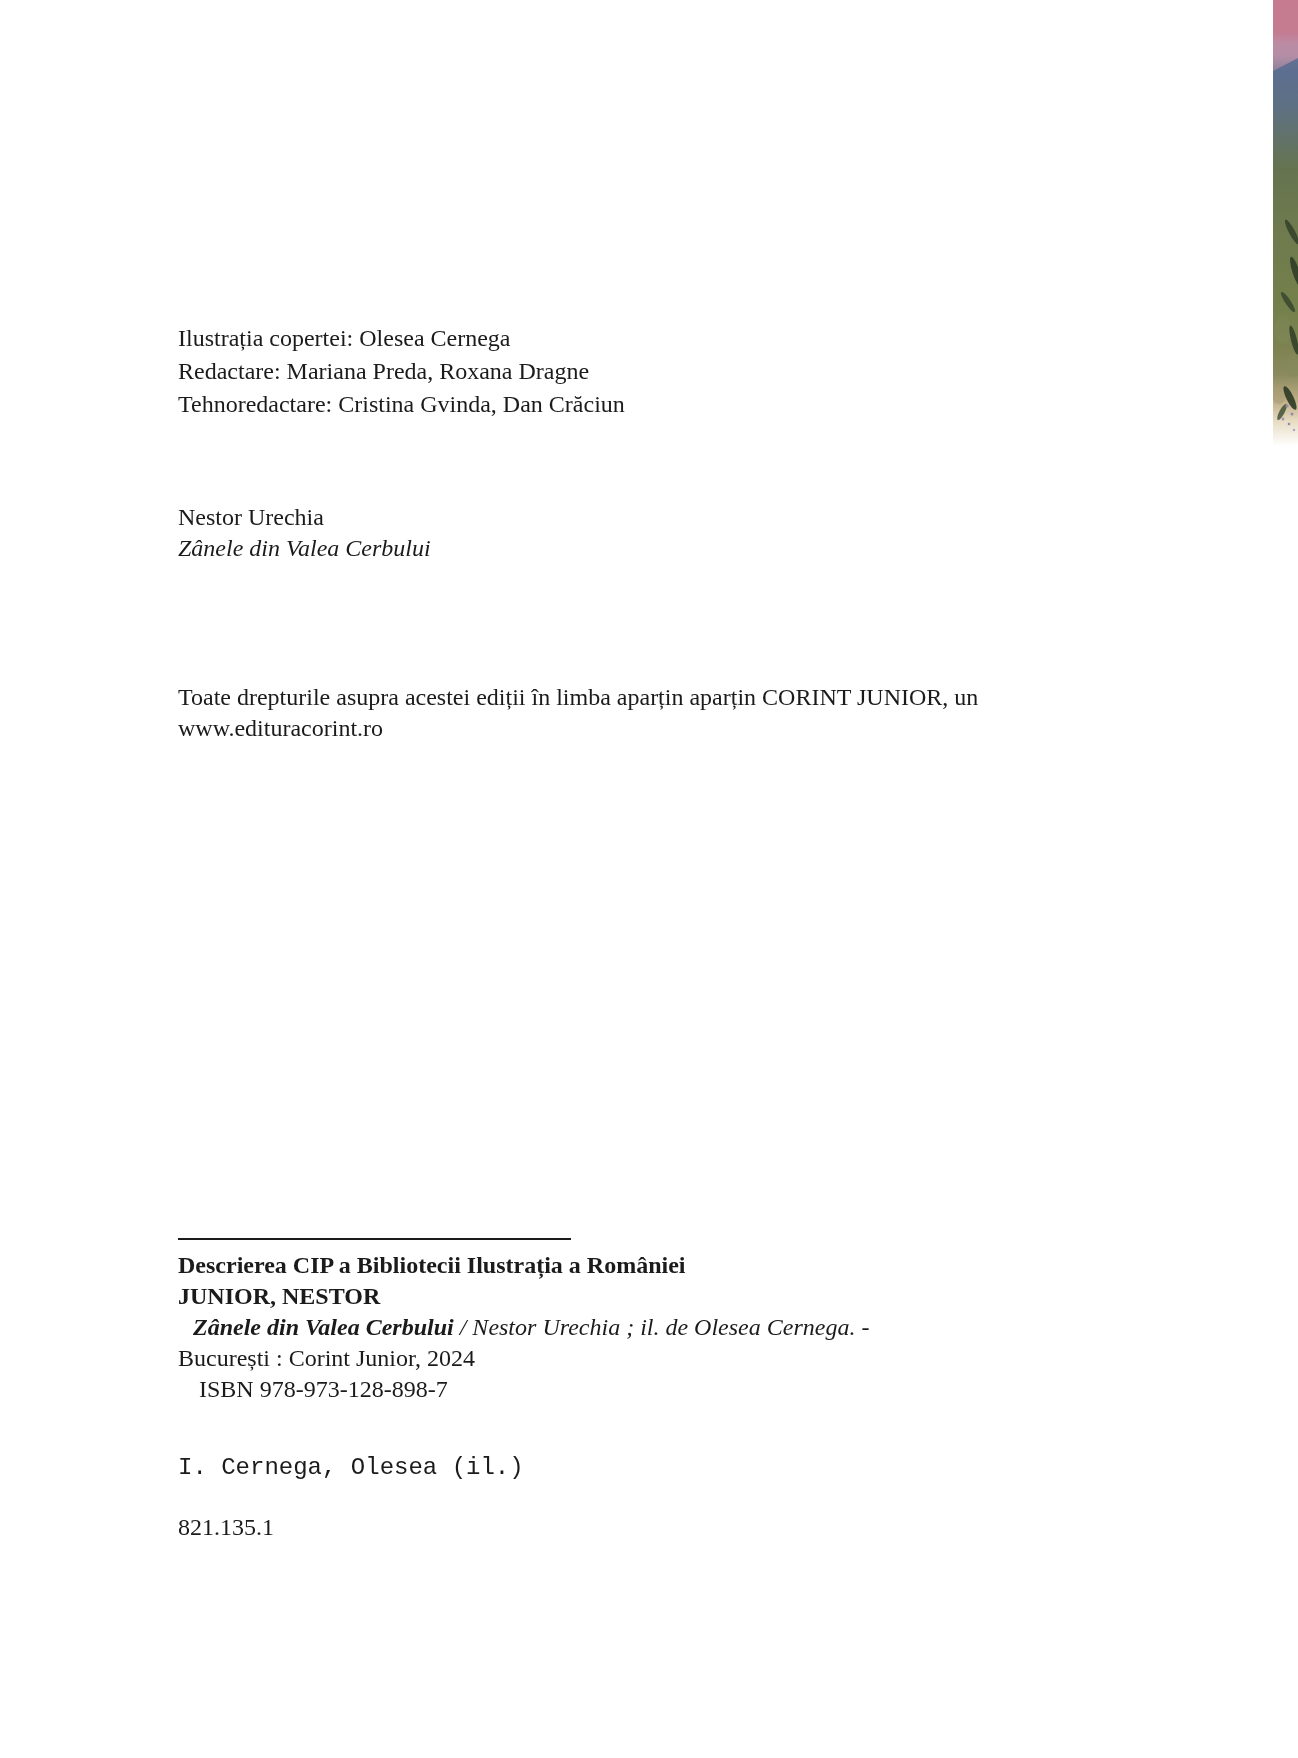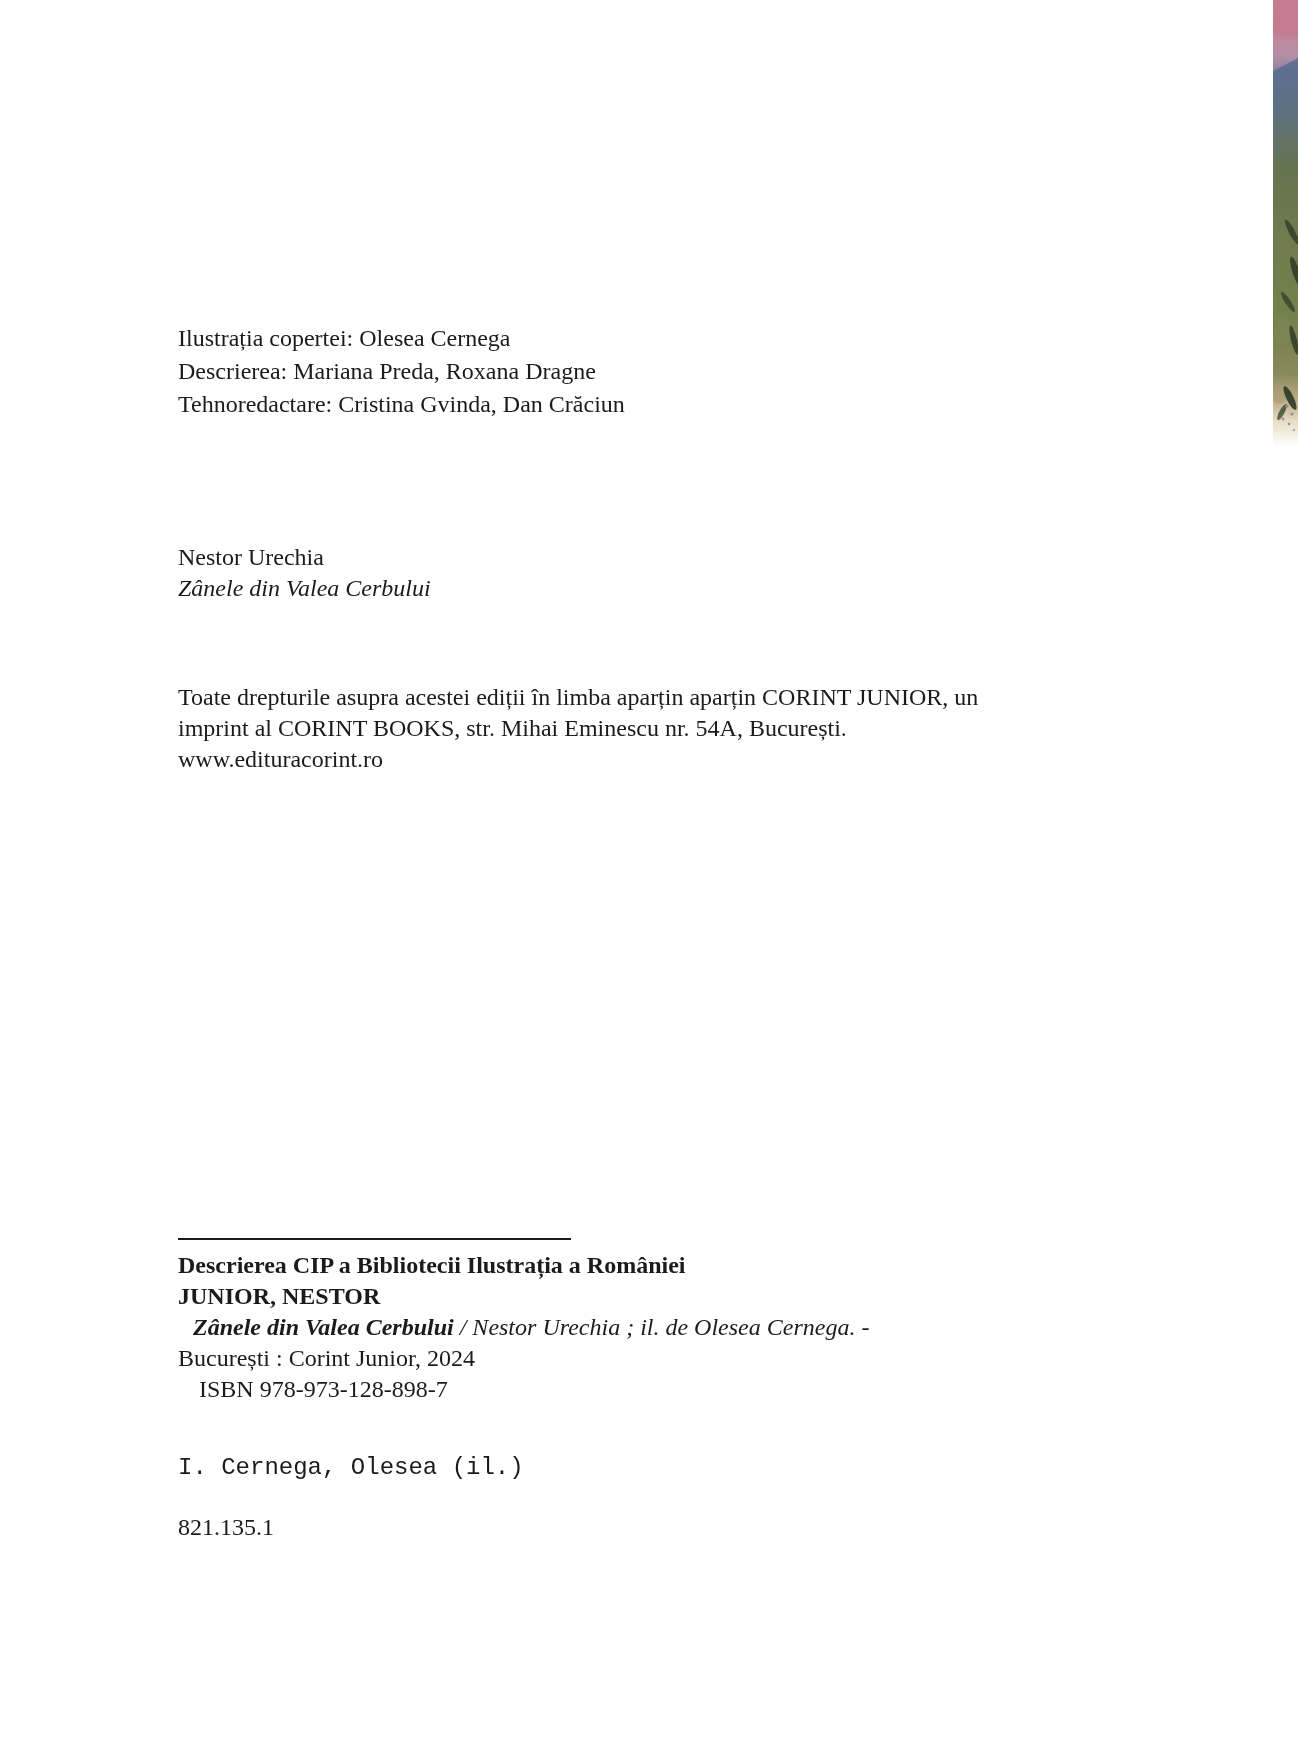--- a/index.html
+++ b/index.html
@@ -44,32 +44,31 @@
   }
   .cover-edge svg { display: block; width: 25px; height: 446px; }
 </style>
 </head>
 <body>
 
 <div class="page">
 
   <div class="tblock" style="top:322px;">
     <div class="line">Ilustrația copertei: Olesea Cernega</div>
-    <div class="line">Descrierea: Mariana Preda, Roxana Dragne</div>
+    <div class="line">Redactare: Mariana Preda, Roxana Dragne</div>
     <div class="line">Tehnoredactare: Cristina Gvinda, Dan Crăciun</div>
   </div>
 
-  <div class="tblock" style="top:542px; line-height:31px;">
+  <div class="tblock" style="top:502px; line-height:31px;">
     <div class="line">Nestor Urechia</div>
     <div class="line italic">Zânele din Valea Cerbului</div>
   </div>
 
   <div class="tblock rights" style="top:682px;">
     <div class="line">Toate drepturile asupra acestei ediții în limba aparțin aparțin CORINT JUNIOR, un</div>
-    <div class="line">imprint al CORINT BOOKS, str. Mihai Eminescu nr. 54A, București.</div>
     <div class="line">www.edituracorint.ro</div>
   </div>
 
   <div class="cip">
     <div class="cip-rule"></div>
     <div class="line bold">Descrierea CIP a Bibliotecii Ilustrația a României</div>
     <div class="line bold">JUNIOR, NESTOR</div>
     <div class="line indent-title"><span class="bold">Zânele din Valea Cerbului </span><span>/ Nestor Urechia ; il. de Olesea Cernega. -</span></div>
     <div class="line">București : Corint Junior, 2024</div>
     <div class="line indent-isbn">ISBN 978-973-128-898-7</div>

